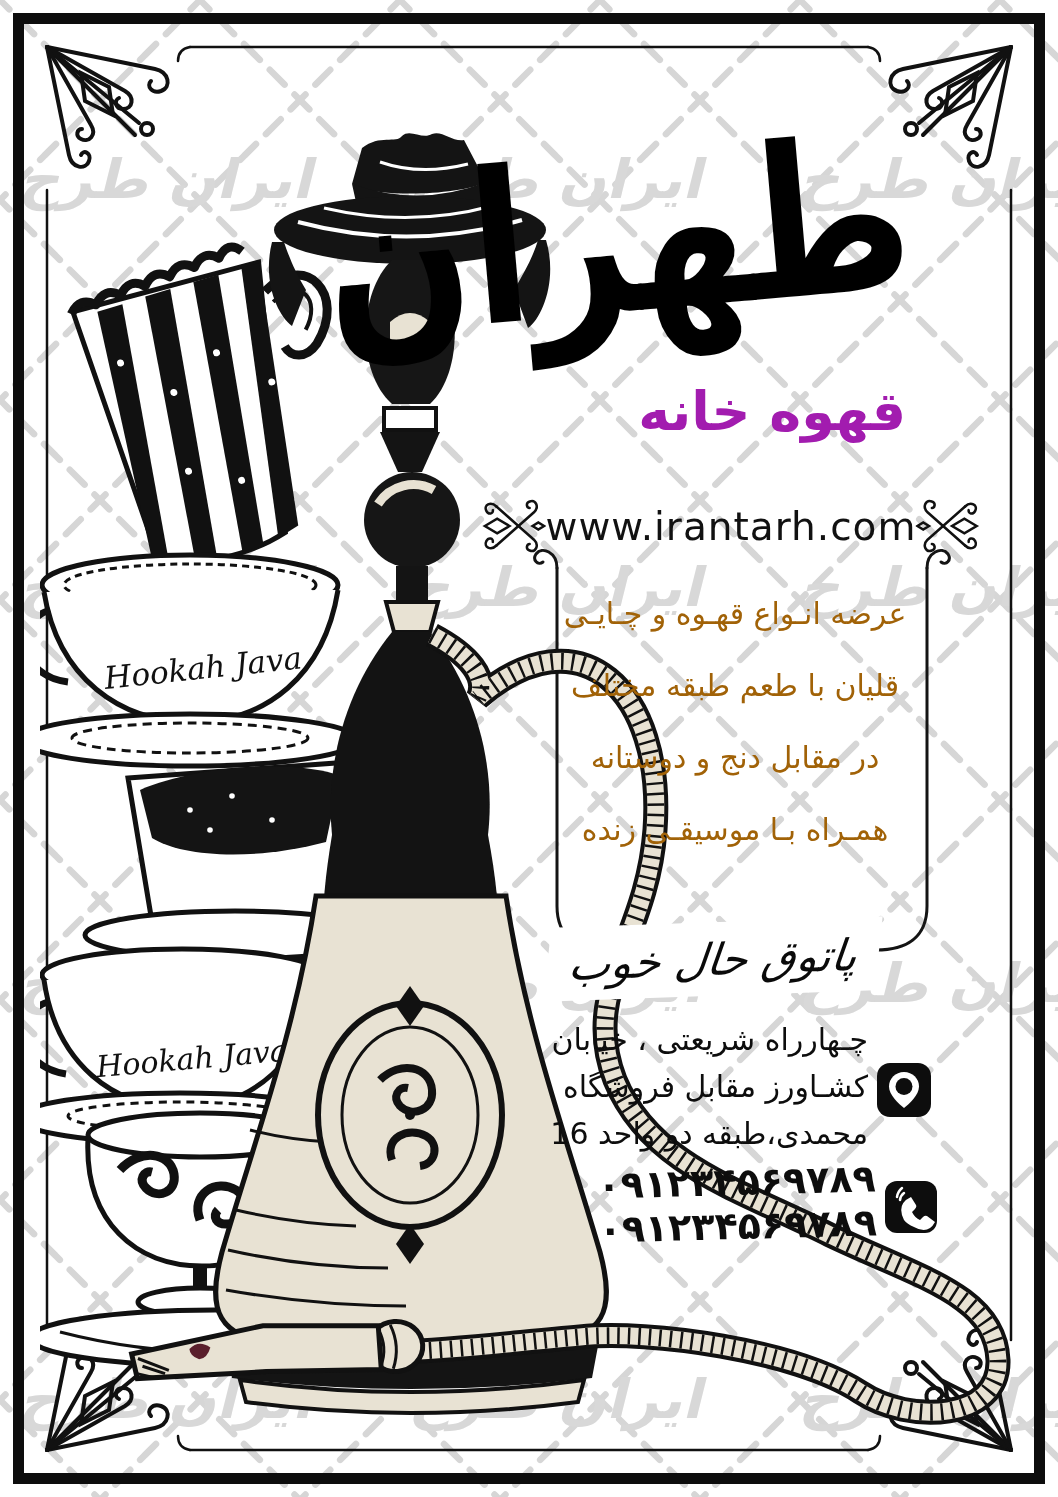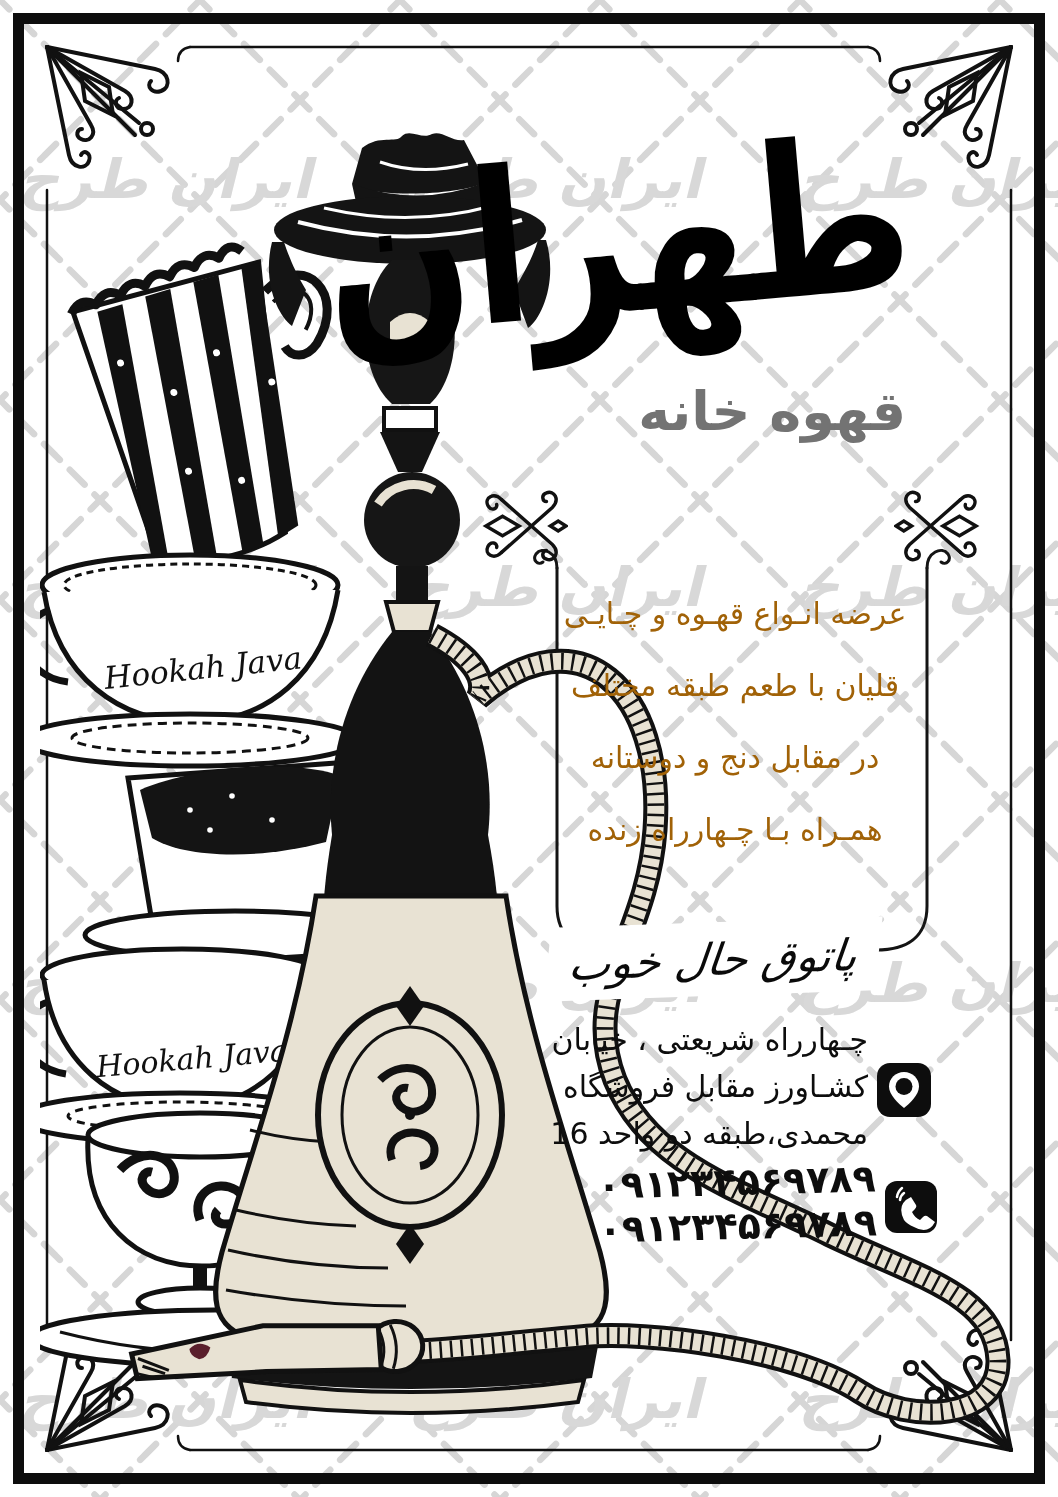--- a/index.html
+++ b/index.html
@@ -10,21 +10,21 @@
   
   .outer-border{position:absolute;left:13px;top:13px;right:13px;bottom:13px;
                 border:11px solid #0d0d0d;z-index:4;pointer-events:none;}
   
   .wm{position:absolute;color:#d8d8d8;font-weight:bold;font-size:54px;white-space:nowrap;
       transform:skewX(-14deg) scaleX(1.05);letter-spacing:2px;z-index:1;direction:rtl;}
   
   .title-main{position:absolute;right:148px;top:128px;font-size:172px;line-height:1;color:#000;
               direction:rtl;transform:rotate(-5deg) scaleY(1.22);transform-origin:right center;
               z-index:5;font-weight:bold;}
-  .title-sub{position:absolute;right:152px;top:380px;font-size:54px;font-weight:bold;color:#737373;
+  .title-sub{position:absolute;right:152px;top:380px;font-size:54px;font-weight:bold;color:#a21caf;
              direction:rtl;z-index:5;}
   .website-row{position:absolute;left:482px;top:484px;width:498px;display:flex;
                align-items:center;justify-content:space-between;z-index:5;}
   .website-text{font-size:39px;color:#111;letter-spacing:1px;}
   .services{position:absolute;left:540px;top:578px;width:390px;z-index:5;direction:rtl;}
   .services .line{height:72px;line-height:72px;text-align:center;font-size:30px;color:#a16207;
                   white-space:nowrap;}
   .slogan{position:absolute;left:548px;top:922px;width:330px;height:74px;background:#fff;
           display:flex;align-items:center;justify-content:center;font-size:44px;font-style:italic;
           color:#0a0a0a;transform:skewX(-8deg) rotate(-2deg);z-index:5;direction:rtl;}
@@ -236,37 +236,38 @@
     <svg width="86" height="84" viewBox="0 0 88 86">
       <g fill="none" stroke="#111" stroke-width="3.5" stroke-linecap="round">
         <path d="M20,16 L72,62 C80,70 74,80 66,77 C60,75 62,68 66,68"></path>
         <path d="M20,70 L72,24 C80,16 74,6 66,9 C60,11 62,18 66,18"></path>
         <path d="M20,16 C12,8 2,14 6,22 C9,28 16,26 15,21"></path>
         <path d="M20,70 C12,78 2,72 6,64 C9,58 16,60 15,65"></path>
         <polygon points="4,43 21,33 38,43 21,53"></polygon>
         <polygon points="70,43 78,38 86,43 78,48"></polygon>
       </g>
     </svg>
+    <span class="website-text">www.irantarh.com</span>
     <svg width="86" height="84" viewBox="0 0 88 86" style="transform:scaleX(-1)">
       <g fill="none" stroke="#111" stroke-width="3.5" stroke-linecap="round">
         <path d="M20,16 L72,62 C80,70 74,80 66,77 C60,75 62,68 66,68"></path>
         <path d="M20,70 L72,24 C80,16 74,6 66,9 C60,11 62,18 66,18"></path>
         <path d="M20,16 C12,8 2,14 6,22 C9,28 16,26 15,21"></path>
         <path d="M20,70 C12,78 2,72 6,64 C9,58 16,60 15,65"></path>
         <polygon points="4,43 21,33 38,43 21,53"></polygon>
         <polygon points="70,43 78,38 86,43 78,48"></polygon>
       </g>
     </svg>
   </div>
 
   <div class="services">
     <div class="line">عرضه انـواع قهـوه و چـایـی</div>
     <div class="line">قلیان با طعم طبقه مختلف</div>
     <div class="line">در مقابل دنج و دوستانه</div>
-    <div class="line">همـراه بـا چـهارراه زنده</div>
+    <div class="line">همـراه بـا موسیقـی زنده</div>
   </div>
 
   <div class="slogan">پاتوق حال خوب</div>
 
   <div class="address">
     <div>چـهارراه شریعتی ، خیابان</div>
     <div>کشـاورز مقابل فروشگاه</div>
     <div>محمدی،طبقه دو واحد 16</div>
   </div>
 

